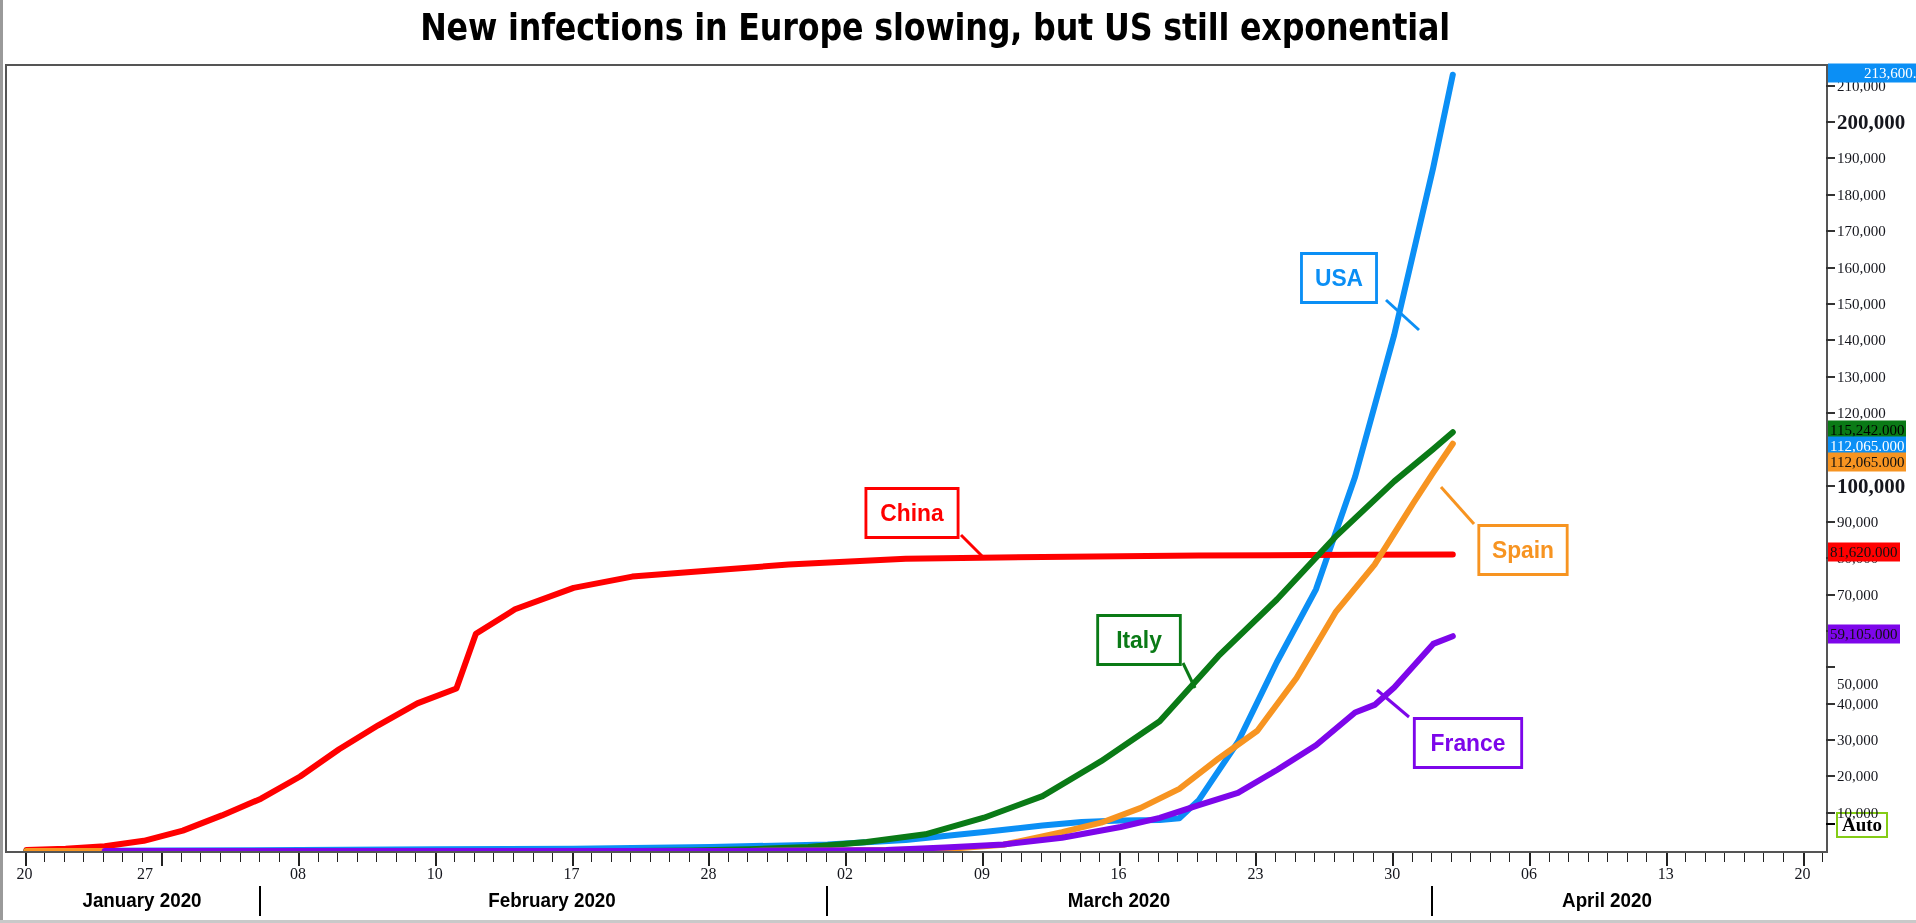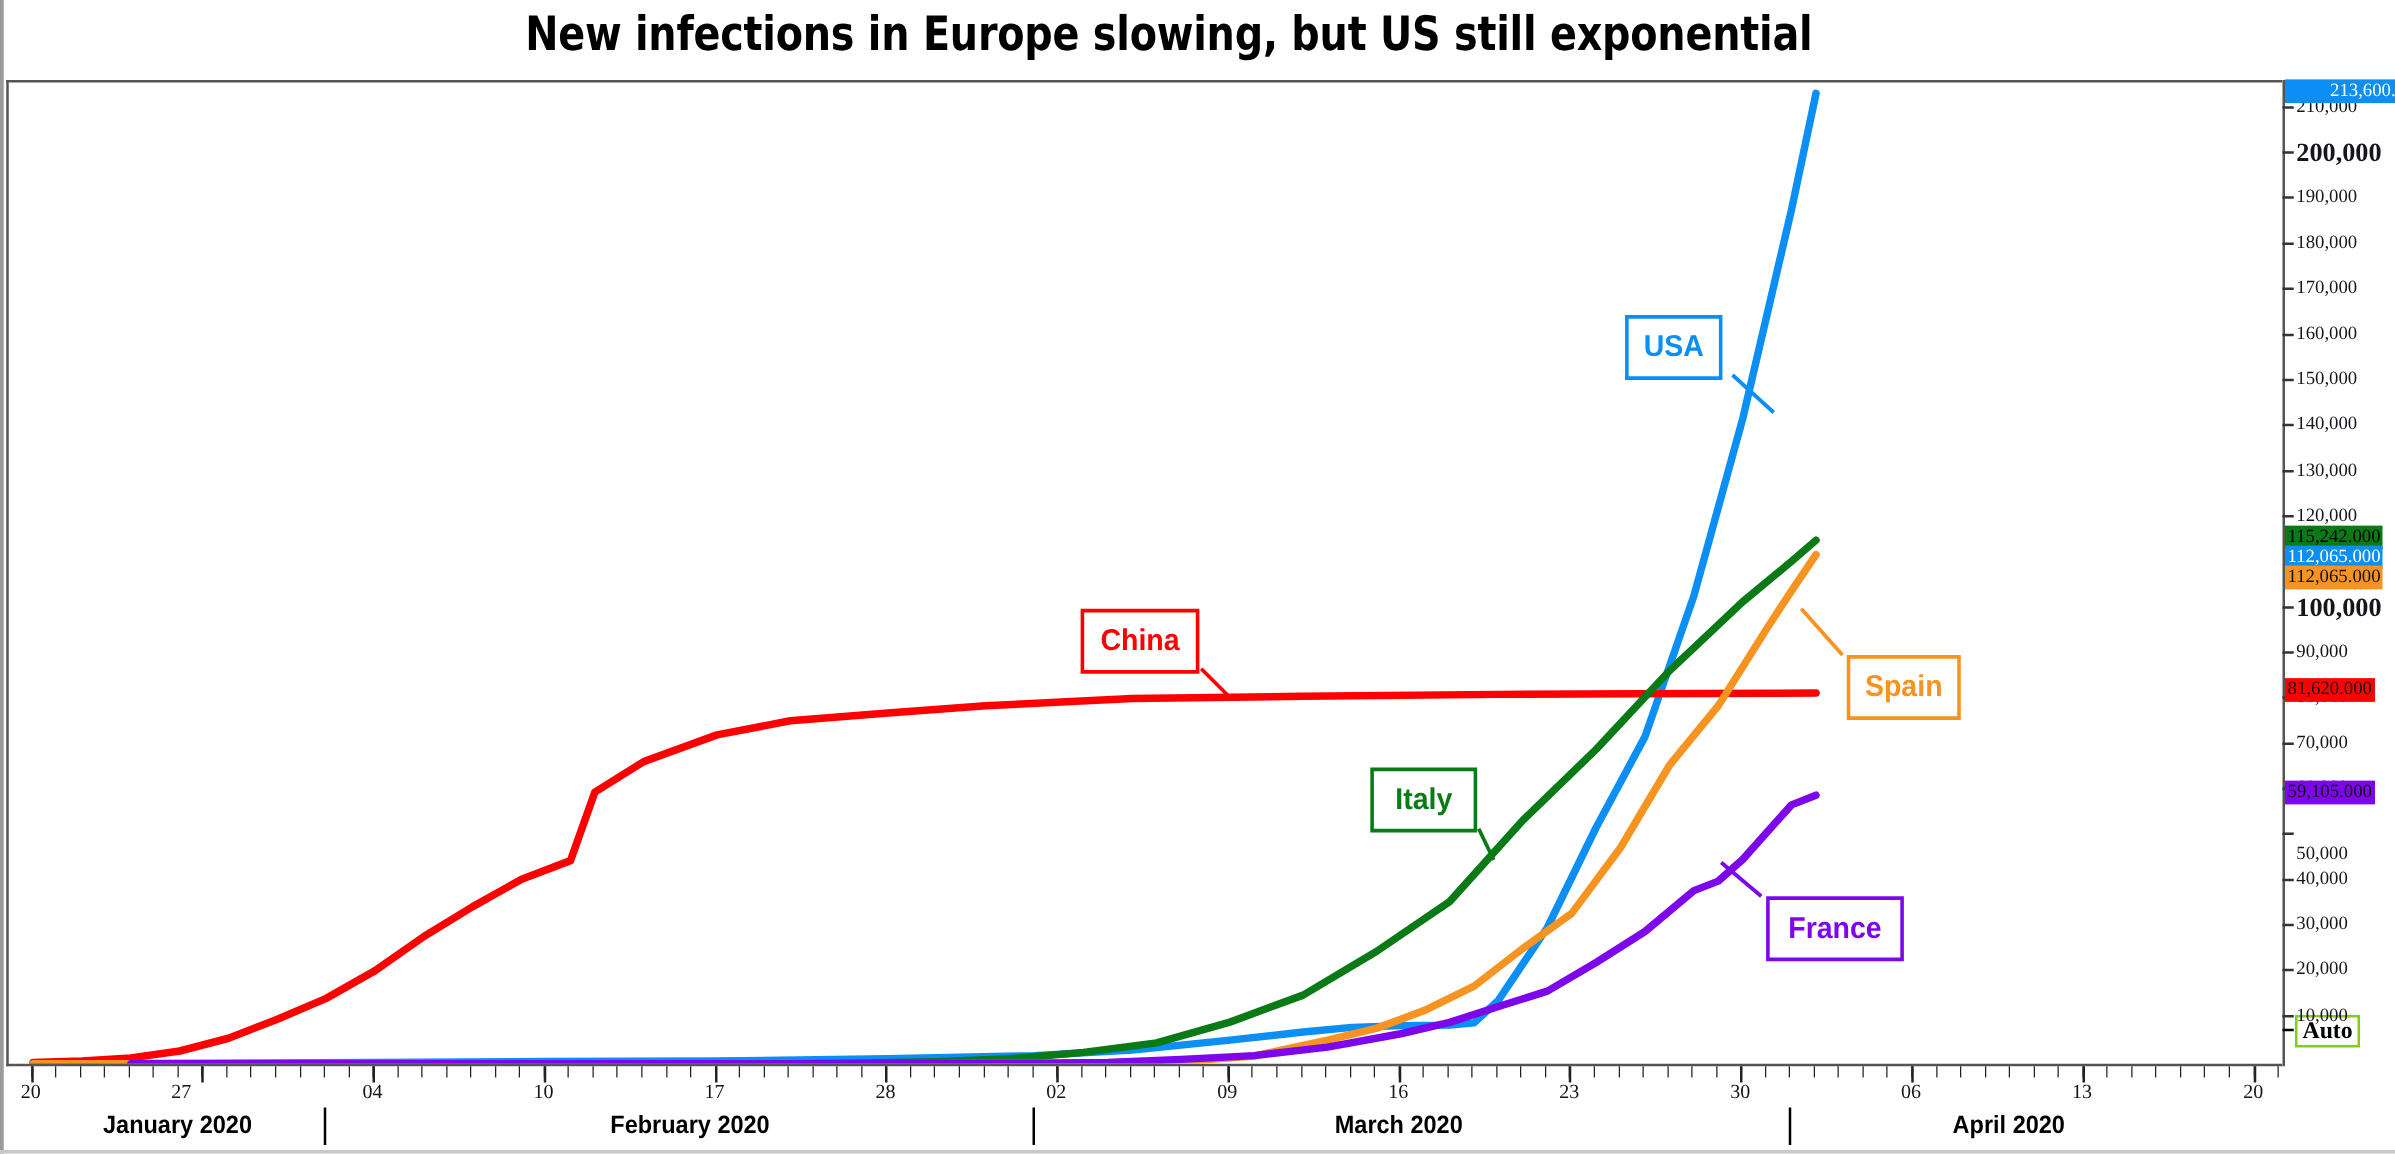--- a/index.html
+++ b/index.html
@@ -275,21 +275,21 @@
       <div class="xtick" style="left: 1738.8px;"></div>
       <div class="xtick" style="left: 1758.4px;"></div>
       <div class="xtick" style="left: 1777.9px;"></div>
       <div class="xtick" style="left: 1797.5px;"></div>
       <div class="xtick" style="left: 1817px;"></div>
       <div class="xtick major" style="left: 19.5px;"></div>
       <div class="xlabel" style="left: 19.5px;">20</div>
       <div class="xtick major" style="left: 156.3px;"></div>
       <div class="xlabel" style="left: 140px;">27</div>
       <div class="xtick major" style="left: 293.1px;"></div>
-      <div class="xlabel" style="left: 293.1px;">04</div>
+      <div class="xlabel" style="left: 293.1px;">08</div>
       <div class="xtick major" style="left: 429.8px;"></div>
       <div class="xlabel" style="left: 429.8px;">10</div>
       <div class="xtick major" style="left: 566.6px;"></div>
       <div class="xlabel" style="left: 566.6px; text-align: center;">17</div>
       <div class="xtick major" style="left: 703.4px;"></div>
       <div class="xlabel" style="left: 703.4px;">28</div>
       <div class="xtick major" style="left: 840.1px;"></div>
       <div class="xlabel" style="left: 840.1px;">02</div>
       <div class="xtick major" style="left: 976.9px;"></div>
       <div class="xlabel" style="left: 976.9px;">09</div>

